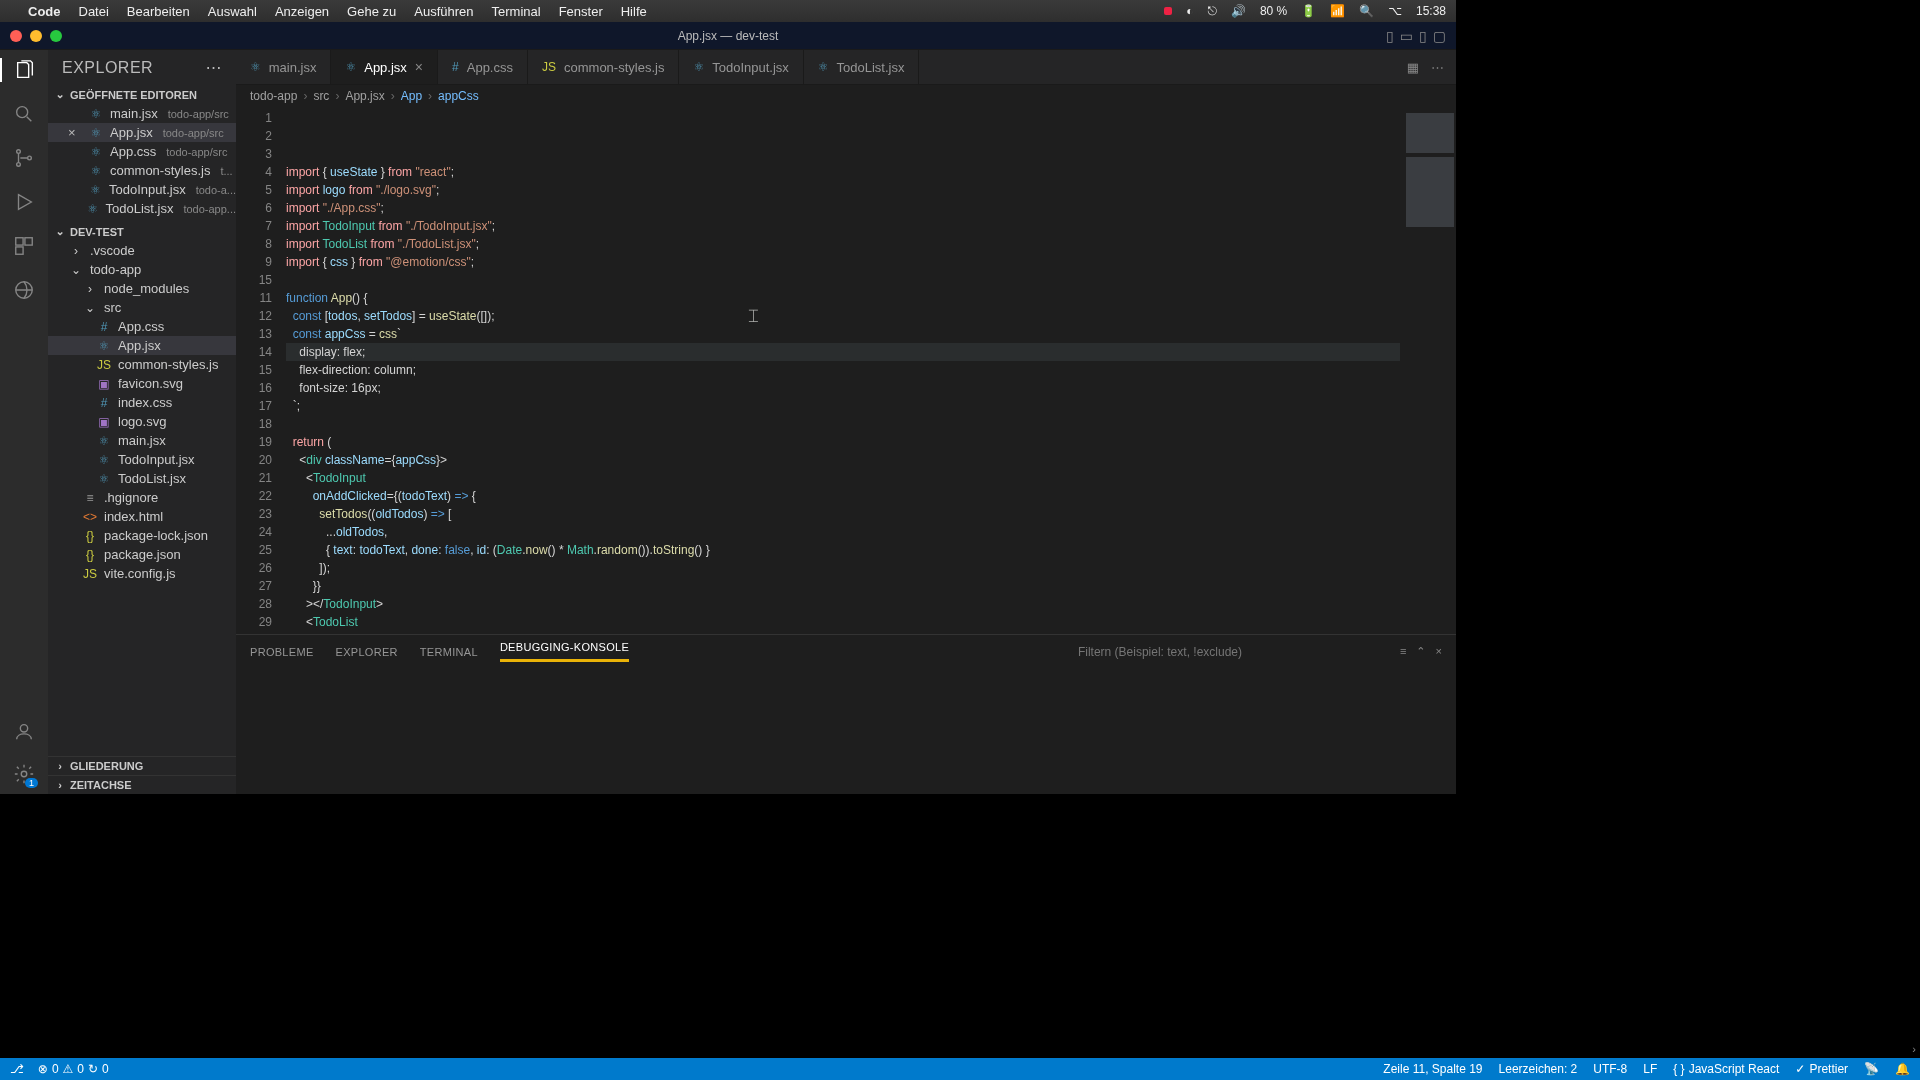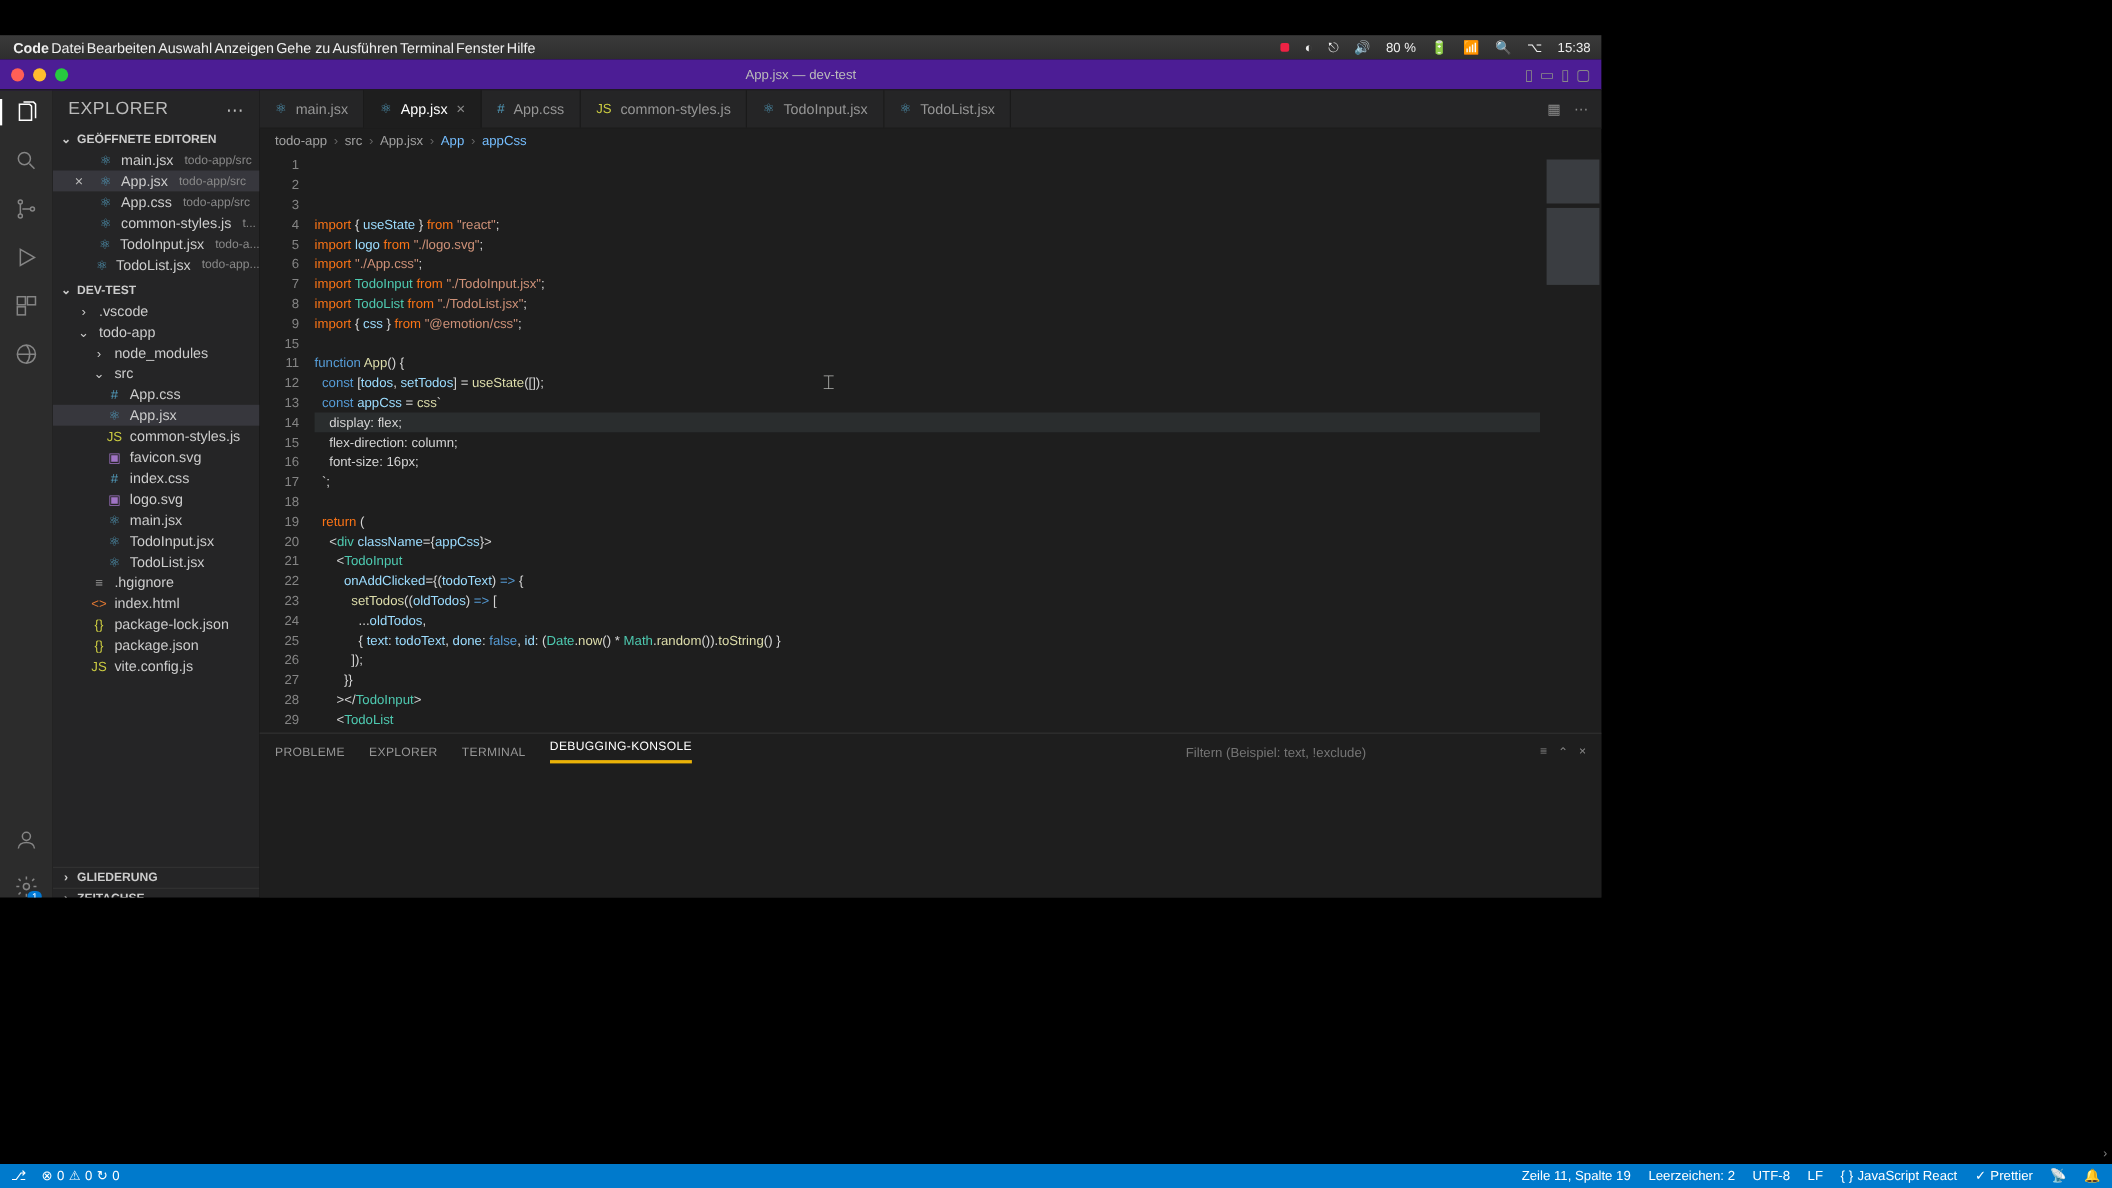--- a/index.html
+++ b/index.html
@@ -1,25 +1,25 @@
 <!DOCTYPE html>
 <html><head>
 <meta charset="utf-8">
 <style>
 * { margin:0; padding:0; box-sizing:border-box; font-family:-apple-system,BlinkMacSystemFont,"Segoe UI",sans-serif; }
 body { background:#000; color:#ccc; width:1456px; height:816px; overflow:hidden; font-size:13px; }
 
 
-.menubar { height:22px; background:linear-gradient(#3a3a3a,#2e2e2e); display:flex; align-items:center; padding:0 10px; color:#eee; font-size:13px; gap:2px;margin-top:32px; }
+.menubar { height:22px; background:linear-gradient(#3a3a3a,#2e2e2e); display:flex; align-items:center; padding:0 10px; color:#eee; font-size:13px; gap:18px; }
 .menubar .apple { font-size:15px; }
 .menubar .right { margin-left:auto; display:flex; gap:14px; align-items:center; font-size:12px; }
 .menubar .rec { width:8px; height:8px; background:#e24; border-radius:2px; }
 
 
-.titlebar { height:28px; background:#4c1d95; display:flex; align-items:center; color:#bbb; font-size:12px; position:relative; border-bottom:1px solid #1a1a1a;}
+.titlebar { height:28px; background:#0f172a; display:flex; align-items:center; color:#bbb; font-size:12px; position:relative; border-bottom:1px solid #1a1a1a;}
 .traffic { display:flex; gap:8px; margin-left:10px;}
 .traffic span { width:12px; height:12px; border-radius:50%; }
 .tr-close{background:#ff5f56;} .tr-min{background:#ffbd2e;} .tr-max{background:#27c93f;}
 .titlebar .title { position:absolute; left:50%; transform:translateX(-50%); }
 .titlebar .layout-icons { margin-left:auto; margin-right:10px; display:flex; gap:6px; color:#888; font-size:14px;}
 
 
 .main { display:flex; height:calc(100% - 22px - 28px - 22px); }
 
 
@@ -66,21 +66,21 @@
 .breadcrumb { height:22px; display:flex; align-items:center; padding:0 14px; font-size:12px; color:#a0a0a0; gap:6px; }
 .breadcrumb .sep { color:#666; }
 .breadcrumb .sym { color:#75beff; }
 .breadcrumb .var { color:#75beff; }
 
 
 .code-wrap { flex:1; display:flex; overflow:hidden; position:relative;}
 .gutter { width:50px; text-align:right; color:#858585; font-family:Menlo,Consolas,monospace; font-size:12px; line-height:18px; padding:2px 14px 0 0; }
 .code { flex:1; font-family:Menlo,Consolas,monospace; font-size:12px; line-height:18px; color:#d4d4d4; padding-top:2px; white-space:pre; position:relative;}
 .code .ln11 { background:#2a2d2e; }
-.tok-kw{color:#f97316;} .tok-str{color:#ce9178;} .tok-fn{color:#dcdcaa;} .tok-type{color:#4ec9b0;}
+.tok-kw{color:#fca5a5;} .tok-str{color:#ce9178;} .tok-fn{color:#dcdcaa;} .tok-type{color:#4ec9b0;}
 .tok-var{color:#9cdcfe;} .tok-bool{color:#569cd6;} .tok-op{color:#d4d4d4;} .tok-const{color:#569cd6;} .tok-prop{color:#9cdcfe;}
 
 .minimap { width:56px; background:#1e1e1e; position:relative;}
 .minimap .mm-chunk { position:absolute; right:2px; width:48px; background:#3a3d41; }
 
 .cursor-caret { position:absolute; top:200px; left:462px; width:2px; height:22px; color:#aeafad; font-size:18px; }
 
 
 .panel { height:160px; background:#1e1e1e; border-top:1px solid #333; display:flex; flex-direction:column; }
 .panel-tabs { height:33px; display:flex; align-items:center; padding:0 14px; gap:22px; font-size:11px; color:#969696; }

